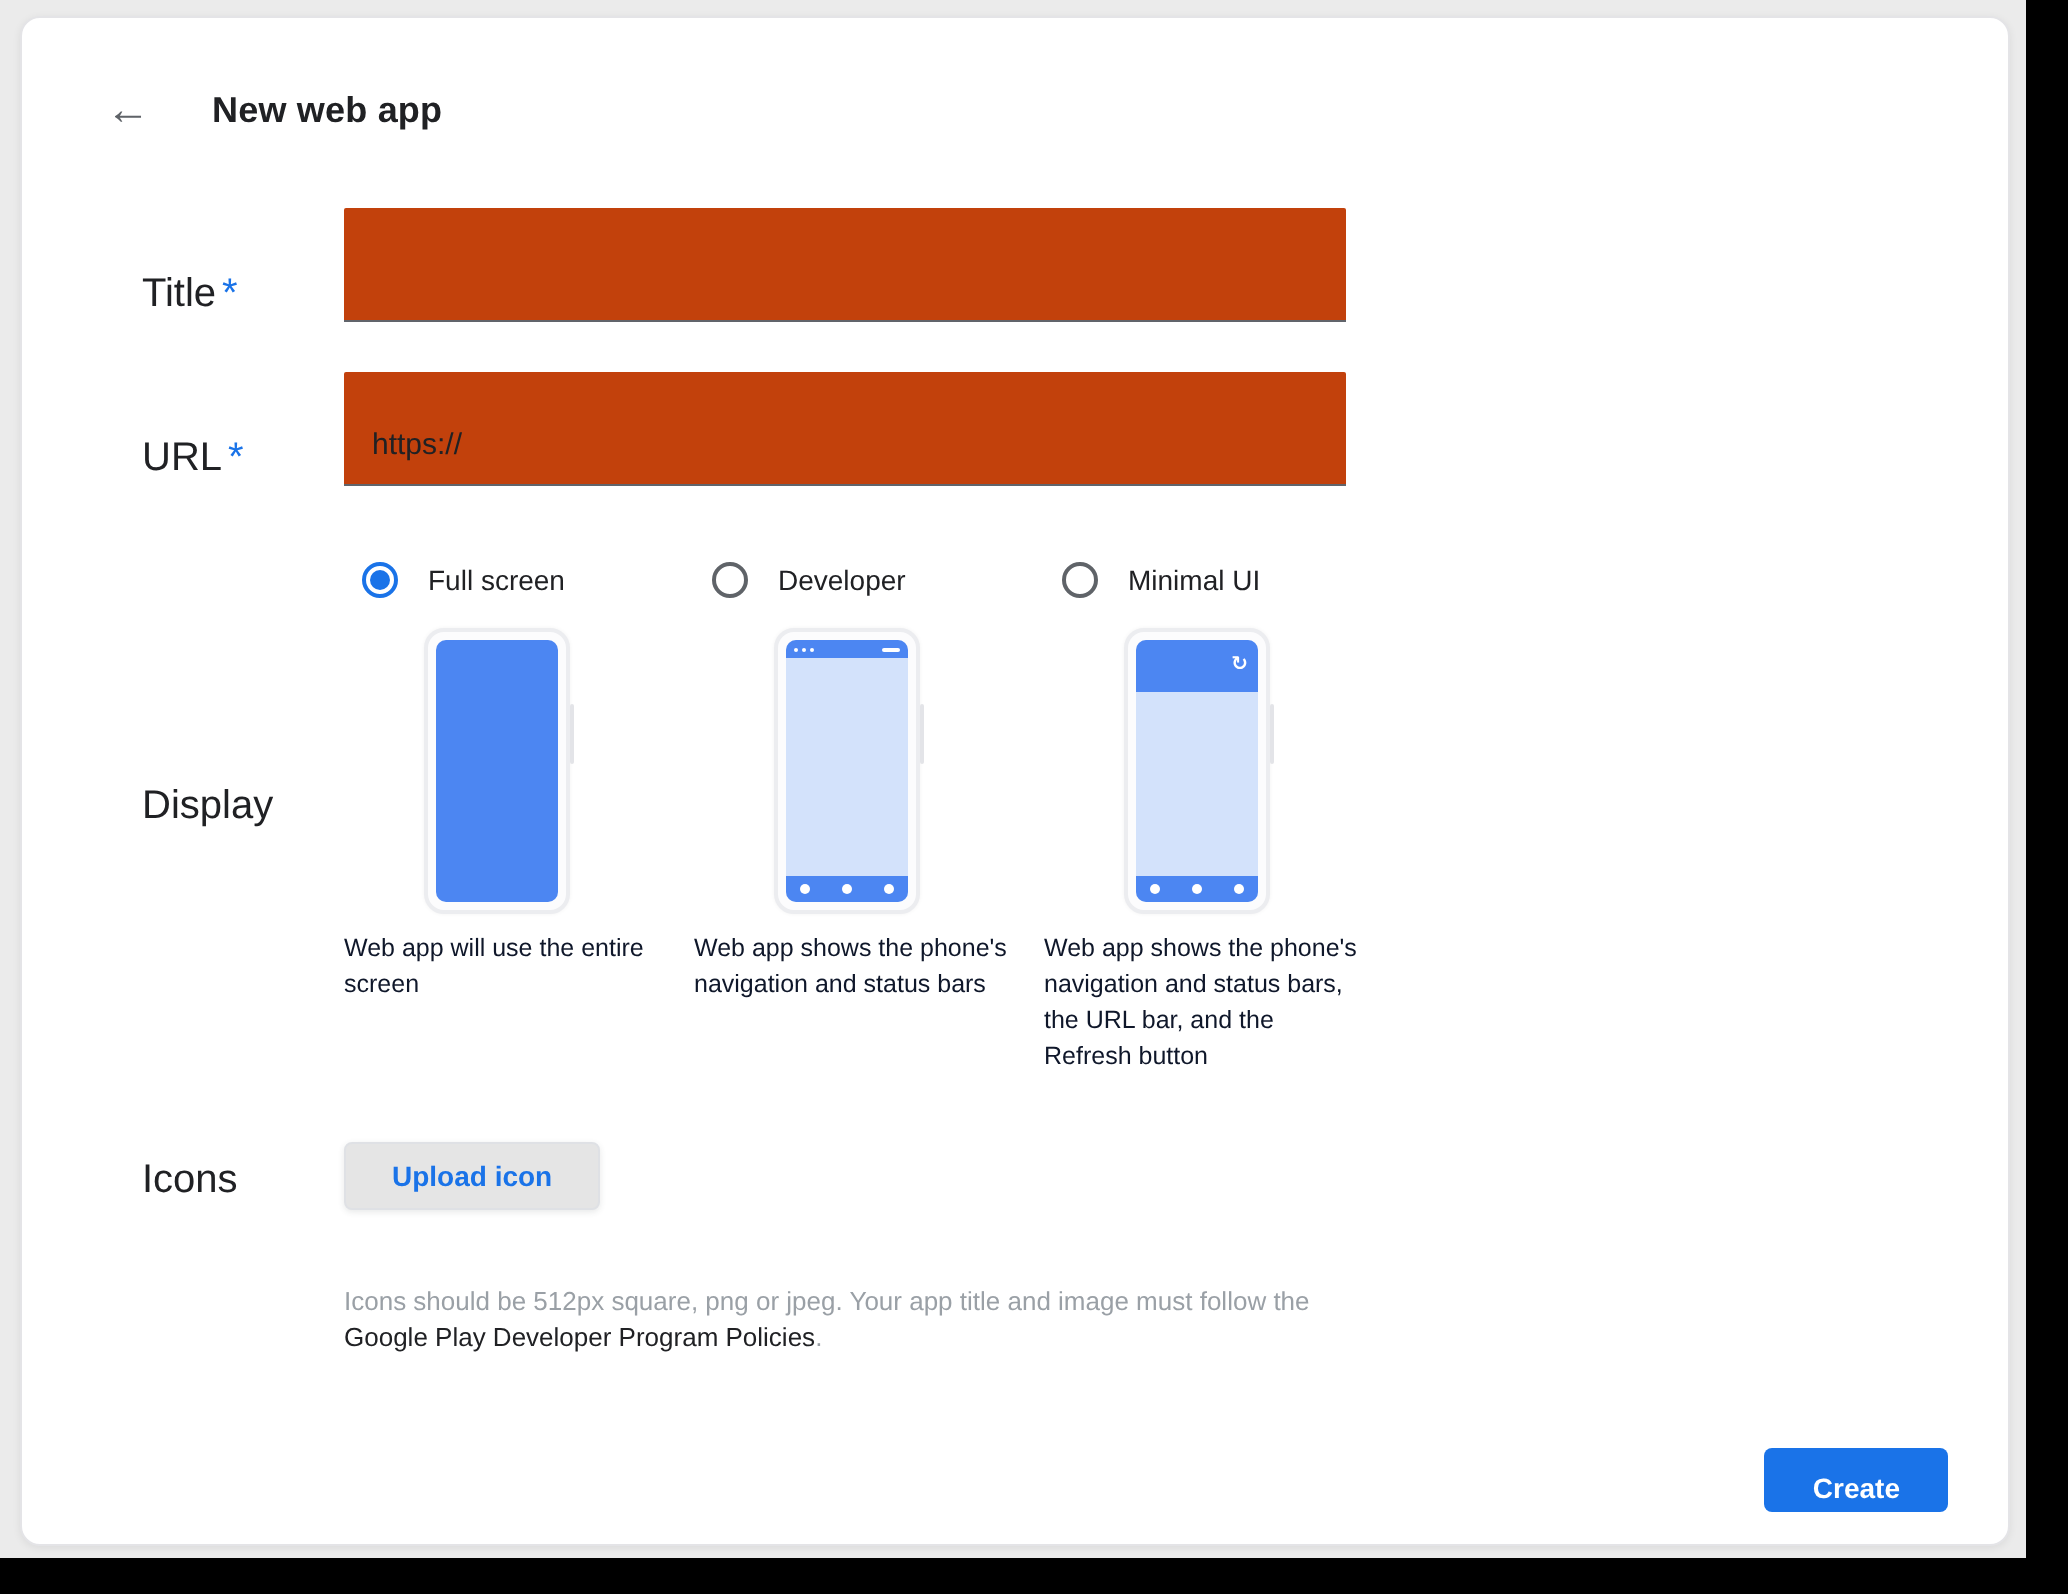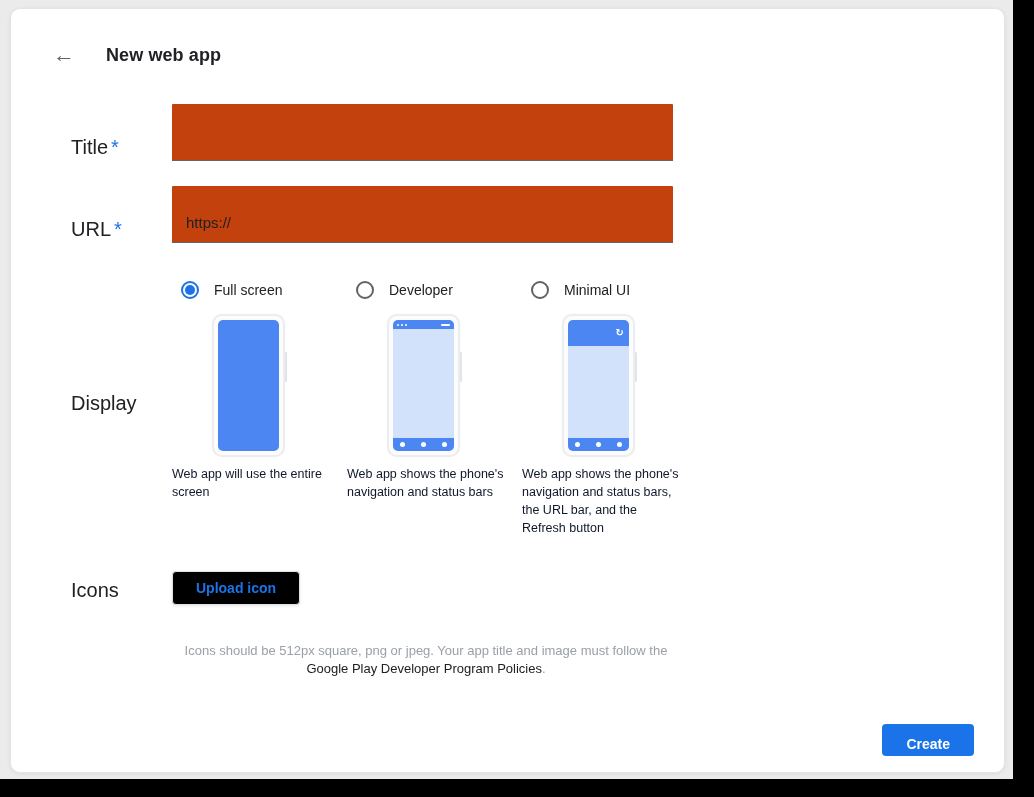--- a/index.html
+++ b/index.html
@@ -51,26 +51,26 @@
     justify-content:flex-end; padding-right:5px; flex:none; }
   .refresh-glyph { color:#fff; font-size:10px; line-height:10px; font-weight:700; }
   .navbar { margin-top:auto; height:13px; background:#4c86f2; display:flex; align-items:center;
     justify-content:space-between; padding:0 7px; flex:none; }
   .navbar i { width:5px; height:5px; background:#fff; border-radius:50%; }
 
   .opt-desc { margin-top:8px; width:160px; font-size:12.5px; line-height:18px; color:#0f172a; }
 
   
   .upload-btn { position:absolute; left:161px; top:562px; height:34px; padding:0 23px;
-    background:#000000; border:1px solid #dfe1e5; border-radius:4px; color:#1a73e8;
+    background:#e5e5e5; border:1px solid #dfe1e5; border-radius:4px; color:#1a73e8;
     font-family:inherit; font-size:14px; font-weight:700; cursor:pointer;
     box-shadow:0 1px 3px rgba(60,64,67,0.12); }
 
   .help-text { position:absolute; left:161px; top:633px; width:508px;
-    font-size:13px; line-height:18px; color:#9aa0a6;text-align:center; }
+    font-size:13px; line-height:18px; color:#9aa0a6; }
   .help-link { color:#202124; cursor:pointer; }
 
   .create-btn { position:absolute; right:30px; top:715px; height:32px; padding:12px 24px;
     background:#1a73e8; border:none; border-radius:4px; color:#fff;
     font-family:inherit; font-size:14px; font-weight:700; cursor:pointer; }
 </style>
 </head>
 <body>
 
 <div class="viewport">

